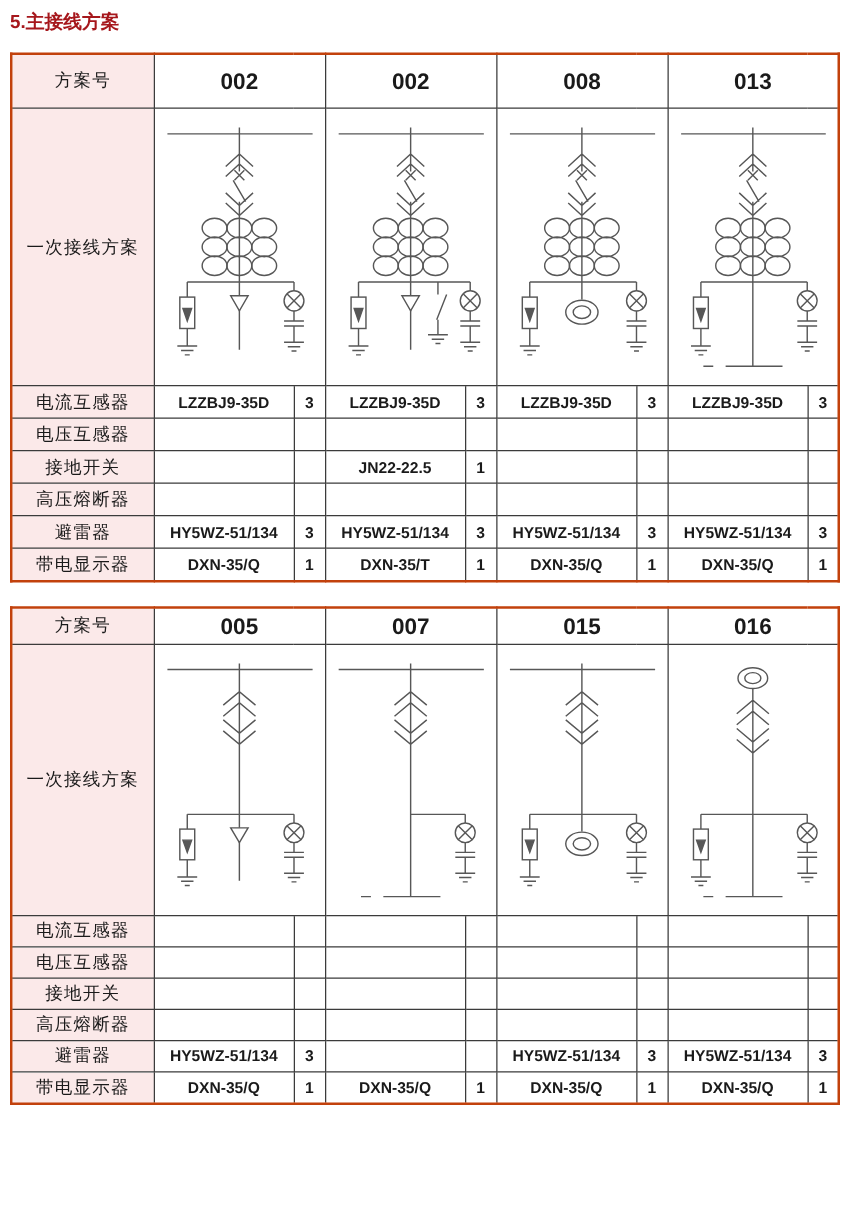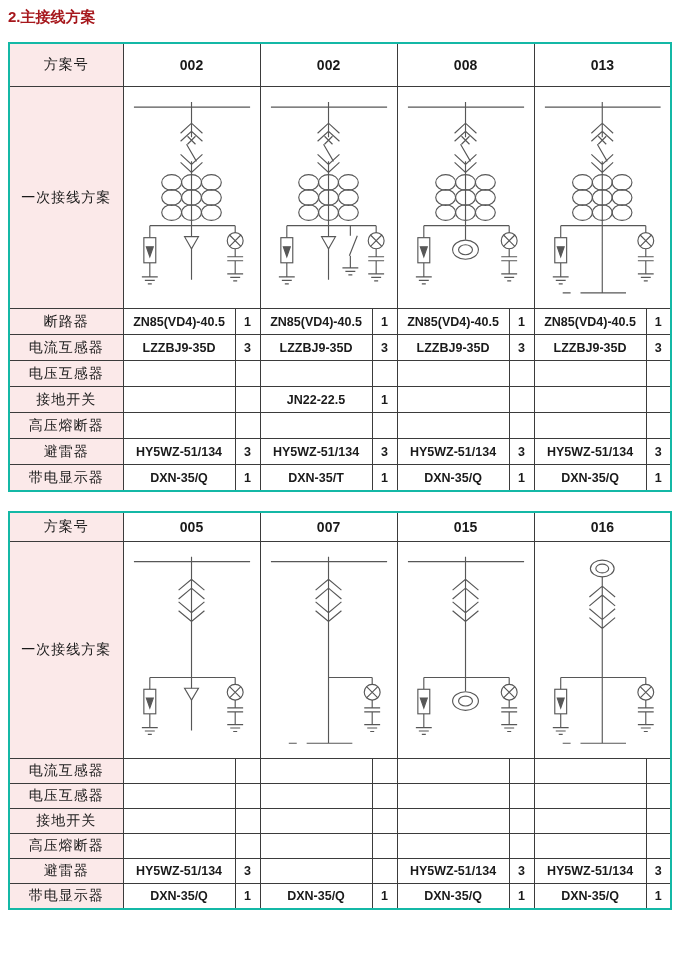--- a/index.html
+++ b/index.html
@@ -1,39 +1,39 @@
 <!DOCTYPE html>
 <html><head>
 <meta charset="utf-8">
 <style>
   html,body{margin:0;padding:0;background:#ffffff;}
   body{font-family:"Liberation Sans","DejaVu Sans",sans-serif;color:#1a1a1a;}
   .page{width:680px;height:966px;box-sizing:border-box;padding:6px 8px 0 8px;background:#fff;}
   .title{font-size:15px;font-weight:700;color:#a6171c;margin:2px 0 15px 0;font-family:"Liberation Sans","DejaVu Sans",sans-serif;}
-  table.scheme-table{border-collapse:collapse;table-layout:fixed;width:663px;border:2px solid #14b8a6;}
+  table.scheme-table{border-collapse:collapse;table-layout:fixed;width:663px;border:2px solid #c2410c;}
   table.t0{margin-bottom:19px;}
   td{border:1px solid #3b3b3b;padding:0;text-align:center;vertical-align:middle;overflow:hidden;}
   .lbl{background:#fbe9e9;font-size:14px;font-weight:400;letter-spacing:1px;}
-  .schemehead{font-weight:700;font-size:14px;background:#fff;}
+  .schemehead{font-weight:700;font-size:18px;background:#fff;}
   .model{font-weight:700;font-size:12.5px;background:#fff;}
   .qty{font-weight:700;font-size:12.5px;background:#fff;}
   .t0 .head-row td{height:42px;}
   .t1 .head-row td{height:28px;}
   .t0 .diag-row td{height:221px;}
   .t1 .diag-row td{height:216px;}
   .t0 .equip-row td{height:25px;}
   .t1 .equip-row td{height:24px;}
   .diagcell{background:#fff;}
   .diagcell svg{display:block;width:100%;height:100%;}
 </style>
 </head>
 <body>
 
 <div class="page">
-  <div class="title">2.主接线方案</div>
+  <div class="title">5.主接线方案</div>
   <div id="tables-root">
       <table class="scheme-table t0">
         <colgroup>
           <col style="width: 114px;">
           <col style="width: 112px;">
           <col style="width: 25px;">
           <col style="width: 112px;">
           <col style="width: 25px;">
           <col style="width: 112px;">
           <col style="width: 25px;">
@@ -117,31 +117,20 @@
                 <ellipse cx="88" cy="95" rx="10" ry="7.8" fill="none" stroke="#575757" stroke-width="1.15"></ellipse>
                 <ellipse cx="88" cy="110" rx="10" ry="7.8" fill="none" stroke="#575757" stroke-width="1.15"></ellipse>
                 <ellipse cx="88" cy="125" rx="10" ry="7.8" fill="none" stroke="#575757" stroke-width="1.15"></ellipse>
                 <rect x="20" y="150" width="12" height="25" fill="#ffffff" stroke="#575757" stroke-width="1.15"></rect>
                 <path d="M22.5,159L29.5,159L26,169Z" fill="#575757" stroke="#575757" stroke-width="1.15"></path>
                 <ellipse cx="112" cy="153" rx="8" ry="8" fill="none" stroke="#575757" stroke-width="1.15"></ellipse>
               </svg>
             </td>
           </tr>
           <tr class="equip-row">
-            <td class="lbl">断路器</td>
-            <td class="model">ZN85(VD4)-40.5</td>
-            <td class="qty">1</td>
-            <td class="model">ZN85(VD4)-40.5</td>
-            <td class="qty">1</td>
-            <td class="model">ZN85(VD4)-40.5</td>
-            <td class="qty">1</td>
-            <td class="model">ZN85(VD4)-40.5</td>
-            <td class="qty">1</td>
-          </tr>
-          <tr class="equip-row">
             <td class="lbl">电流互感器</td>
             <td class="model">LZZBJ9-35D</td>
             <td class="qty">3</td>
             <td class="model">LZZBJ9-35D</td>
             <td class="qty">3</td>
             <td class="model">LZZBJ9-35D</td>
             <td class="qty">3</td>
             <td class="model">LZZBJ9-35D</td>
             <td class="qty">3</td>
           </tr>

